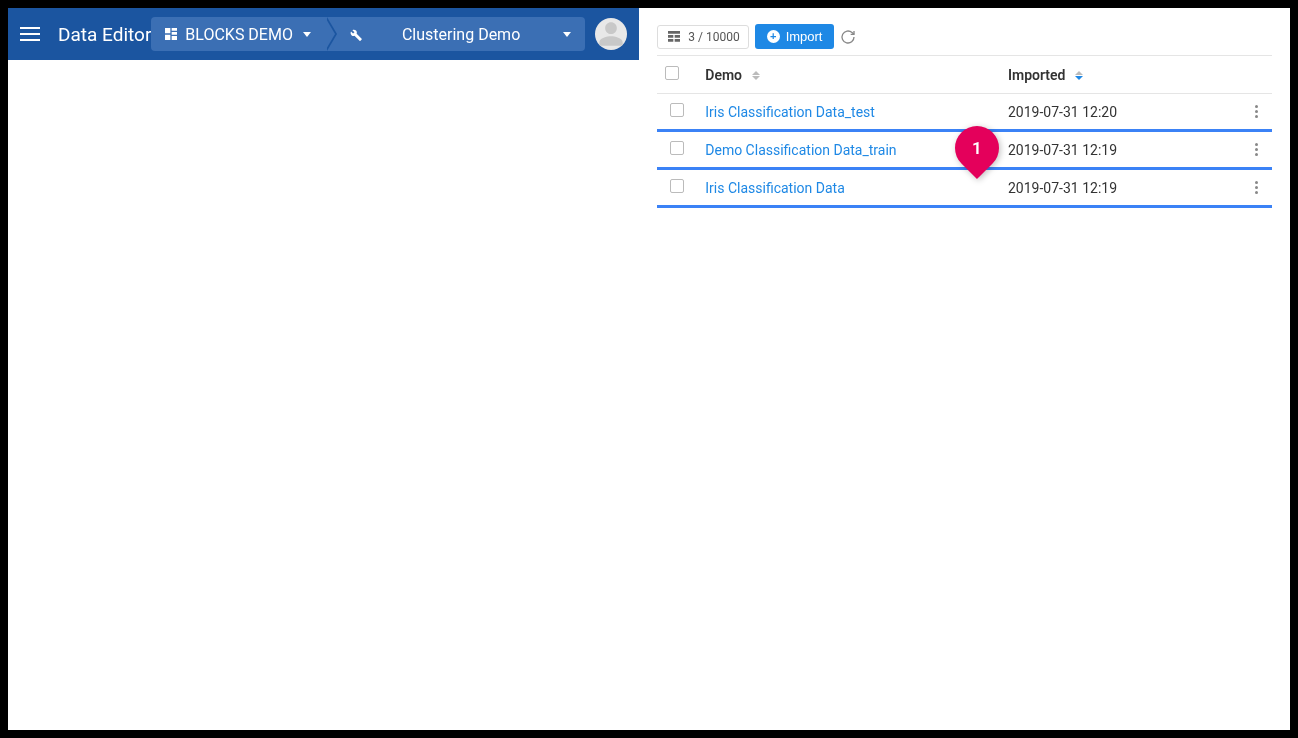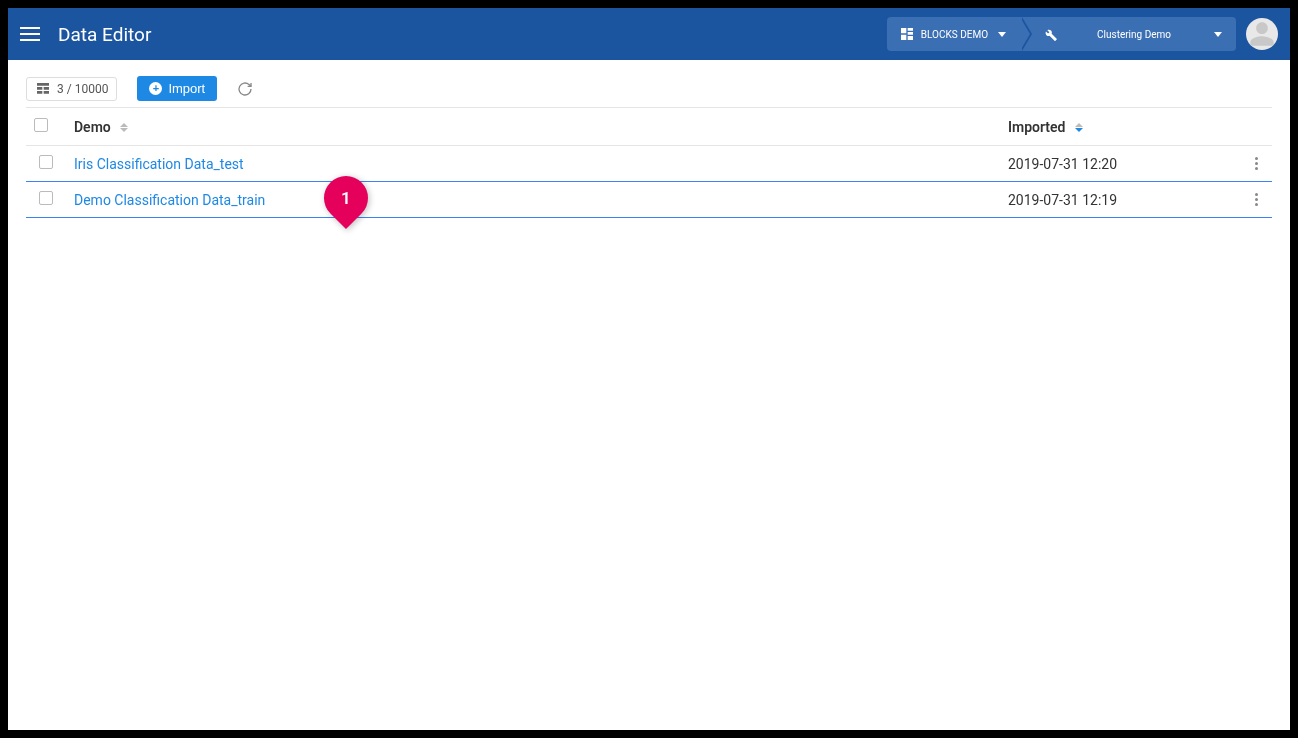--- a/index.html
+++ b/index.html
@@ -6,21 +6,20 @@
   html, body { margin:0; padding:0; height:100%; }
   body {
     font-family: -apple-system, BlinkMacSystemFont, "Segoe UI", Roboto, "Helvetica Neue", Arial, sans-serif;
     background:#000;
     padding:8px;
   }
   .app {
     background:#fff;
     height: calc(100% - 0px);
     display:flex;
-    flex-direction:column;
     justify-content:space-between;
   }
   
   .topbar {
     background:#1b55a0;
     color:#fff;
     height:52px;
     display:flex;
     align-items:center;
     padding:0 12px;
@@ -28,21 +27,21 @@
   }
   .topbar-left { display:flex; align-items:center; gap:14px; }
   .hamburger { width:24px; height:24px; display:flex; flex-direction:column; justify-content:center; gap:4px; cursor:pointer;}
   .hamburger span { display:block; height:2px; background:#fff; width:20px; }
   .title { font-size:19px; font-weight:400; }
   .topbar-right { display:flex; align-items:center; gap:10px; }
   .breadcrumb { display:flex; align-items:center; }
   .bc-item {
     display:flex; align-items:center; gap:6px;
     background:#3b6fb4;
-    color:#fff; font-size:10px;
+    color:#fff; font-size:16px;
     height:34px; padding:0 14px 0 18px;
     position:relative;
     cursor:pointer;
   }
   .bc-item:first-child { border-radius:4px 0 0 4px; padding-left:12px;}
   .bc-item:last-child { border-radius:0 4px 4px 0;gap:39px; }
   .bc-item::after {
     content:""; position:absolute; right:-10px; top:0;
     border-top:17px solid transparent;
     border-bottom:17px solid transparent;
@@ -78,21 +77,21 @@
     display:flex; align-items:center; justify-content:space-between;
     border-bottom:1px solid #e5e5e5;
     margin-top:16px;
   }
   .tabs { display:flex; gap:8px; }
   .tab {
     font-size:14px; padding:14px 16px 12px; color:#333; cursor:pointer;
     border-bottom:2px solid transparent;
   }
   .tab.active { color:#1e88e5; border-bottom-color:#1e88e5; font-weight:500;}
-  .toolbar { display:flex; align-items:center; gap:20px; padding-bottom:6px;}
+  .toolbar { display:flex; align-items:center; gap:6px; padding-bottom:6px;}
   .count-chip {
     border:1px solid #ddd; border-radius:3px;
     font-size:12px; color:#555; padding:3px 8px;
     display:flex; align-items:center; gap:6px;
   }
   .btn-import {
     background:#1e88e5; color:#fff; border:none; border-radius:3px;
     font-size:13px; padding:5px 12px; display:flex; align-items:center; gap:6px;
     cursor:pointer;
   }
@@ -102,21 +101,21 @@
   }
   .refresh { width:16px;height:16px; color:#888; cursor:pointer;}
 
   
   table.data { width:100%; border-collapse:collapse; font-size:14px; }
   table.data th {
     text-align:left; font-weight:600; color:#333; padding:10px 8px;
     border-bottom:1px solid #e5e5e5;
   }
   table.data td {
-    padding:9px 8px; border-bottom:1px solid #3b82f6; color:#333;
+    padding:9px 8px; border-bottom:3px solid #3b82f6; color:#333;
   }
   table.data a.link { color:#1e88e5; text-decoration:none; }
   .chk { width:14px;height:14px;border:1px solid #bbb;border-radius:2px;display:inline-block;background:#fff;}
   .sort { display:inline-flex; flex-direction:column; margin-left:6px; vertical-align:middle; gap:1px;}
   .sort .up, .sort .dn { width:0;height:0;border-left:4px solid transparent;border-right:4px solid transparent;}
   .sort .up { border-bottom:4px solid #bbb;}
   .sort .dn { border-top:4px solid #bbb;}
   .sort.active .dn { border-top-color:#1e88e5;}
   .more-dots { display:flex; flex-direction:column; gap:2px; align-items:center; width:16px; cursor:pointer; margin-left:auto;}
   .more-dots span { width:3px;height:3px;background:#888;border-radius:50%;}
@@ -248,17 +247,29 @@
             </td>
             <td class="imported">2019-07-31 12:19</td>
             <td class="actions">
                 <div class="more-dots">
                   <span></span>
                   <span></span>
                   <span></span>
                 </div>
               </td>
           </tr>
+          <tr>
+            <td class="chkcol"><span class="chk"></span></td>
+            <td><a href="#" class="link">Iris Classification Data</a></td>
+            <td class="imported">2019-07-31 12:19</td>
+            <td class="actions">
+                <div class="more-dots">
+                  <span></span>
+                  <span></span>
+                  <span></span>
+                </div>
+              </td>
+          </tr>
         </tbody>
       </table>
     </div>
   </div>
 </div>
 
 </body></html>

